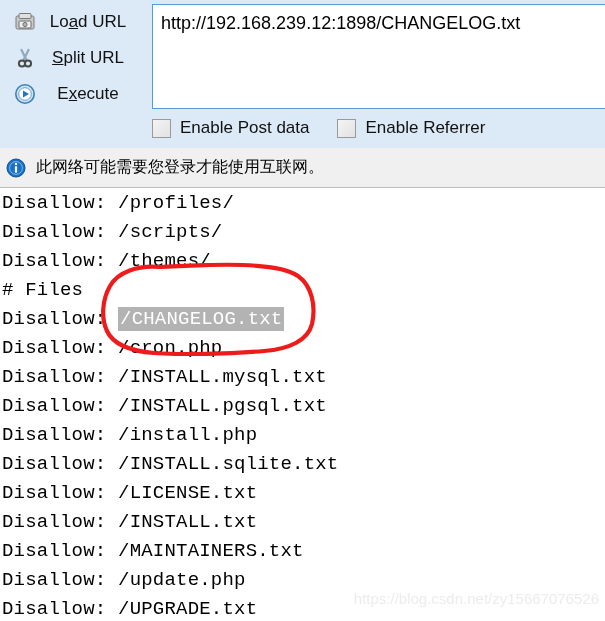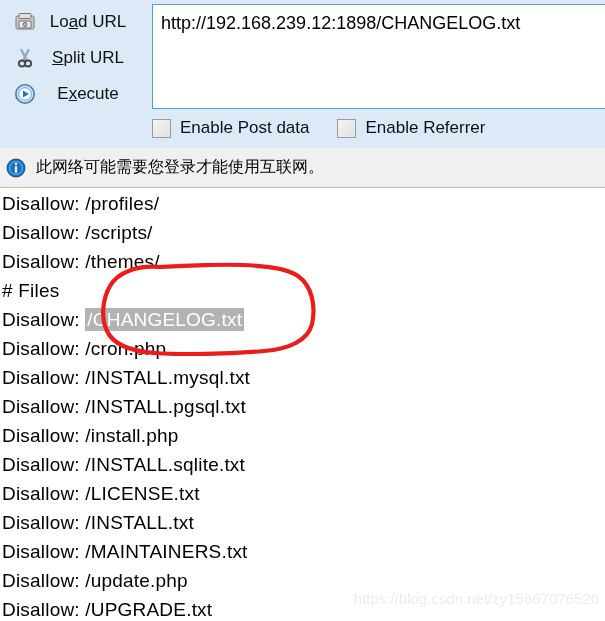--- a/index.html
+++ b/index.html
@@ -124,21 +124,21 @@
     position: absolute;
     left: 0; top: 189px;
     width: 605px;
     height: 432px;
     background: #ffffff;
     overflow: hidden;
   }
   .code-line {
     height: 29px;
     line-height: 29px;
-    font-family: Liberation Sans, sans-serif;
+    font-family: Liberation Mono, monospace;
     font-size: 19px;
     color: #000000;
     white-space: pre;
     padding-left: 2px;
     letter-spacing: 0.2px;
   }
   .code-line .sel {
     background: #b3b3b3;
     color: #ffffff;
     padding: 1px 2px;

